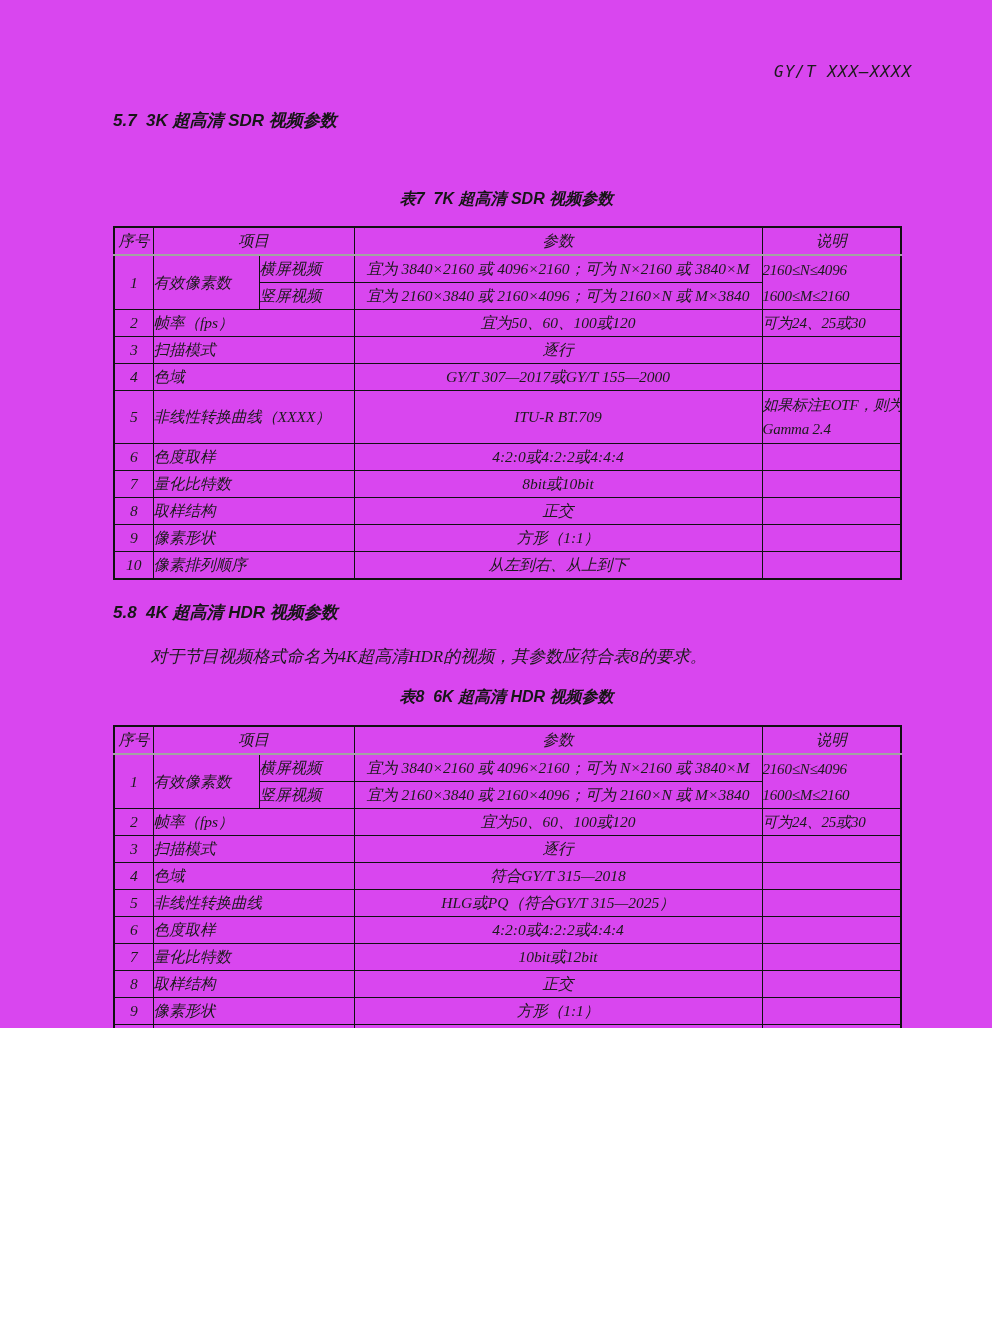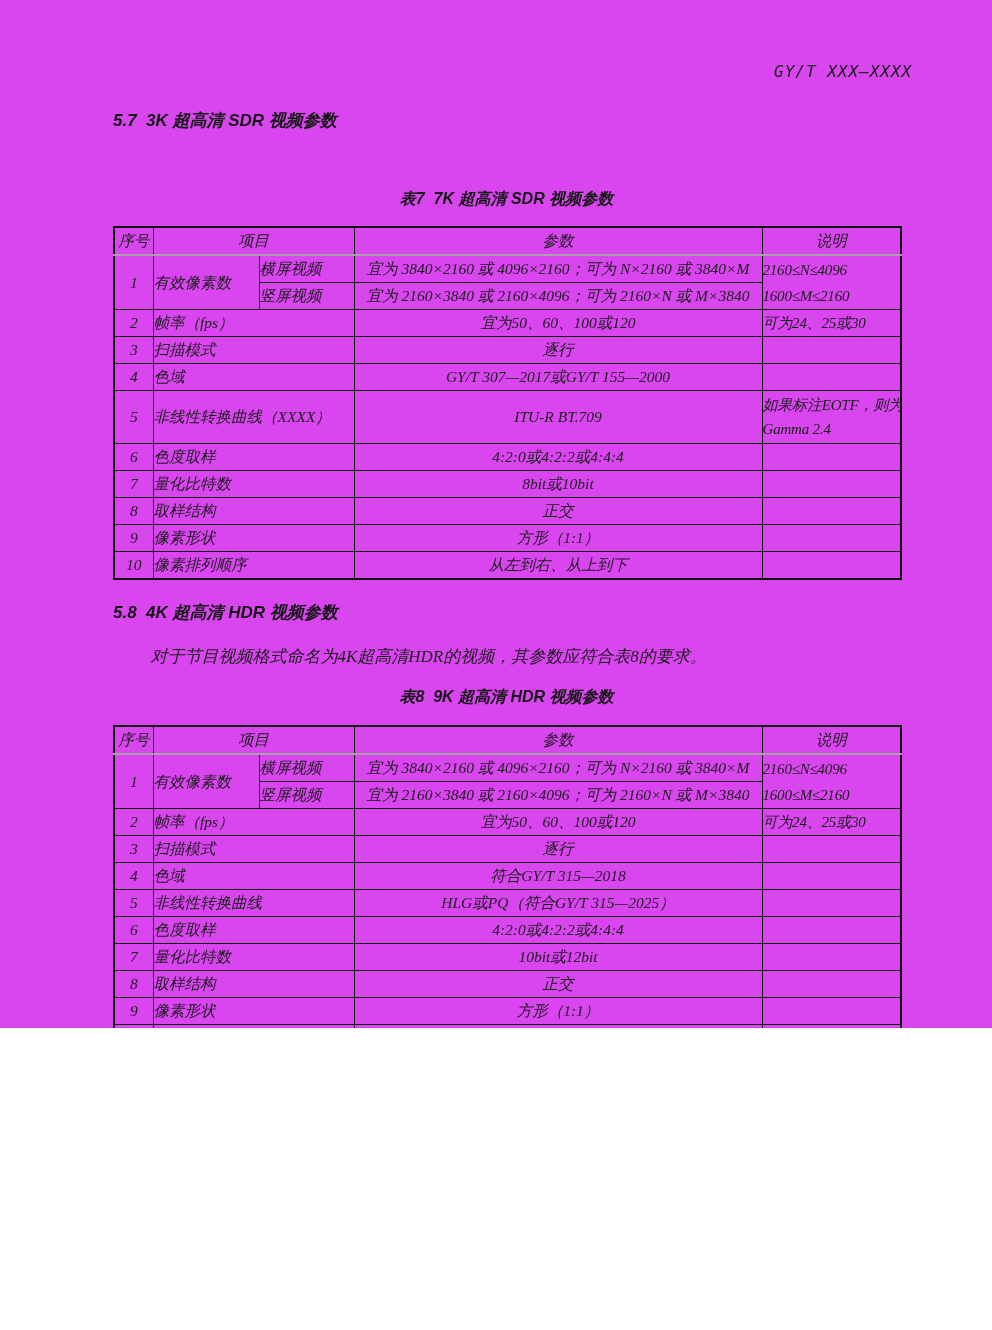--- a/index.html
+++ b/index.html
@@ -167,21 +167,21 @@
           <td class="c-idx">10</td>
           <td class="c-item" colspan="2">像素排列顺序</td>
           <td class="c-param">从左到右、从上到下</td>
           <td class="c-note"></td>
         </tr>
       </tbody>
   </table>
 
   <h2 class="sec-heading h-58">5.8  4K 超高清 HDR 视频参数</h2>
   <p class="body-para p-58">对于节目视频格式命名为4K超高清HDR的视频，其参数应符合表8的要求。</p>
-  <div class="tbl-caption cap-8">表8  9K 超高清 HDR 视频参数</div>
+  <div class="tbl-caption cap-8">表8  6K 超高清 HDR 视频参数</div>
 
   <table class="ptable tbl-8">
     <colgroup>
       <col style="width:39px">
         <col style="width:106px">
         <col style="width:95px">
         <col style="width:408px">
         <col style="width:139px">
     </colgroup>
     <tbody>

